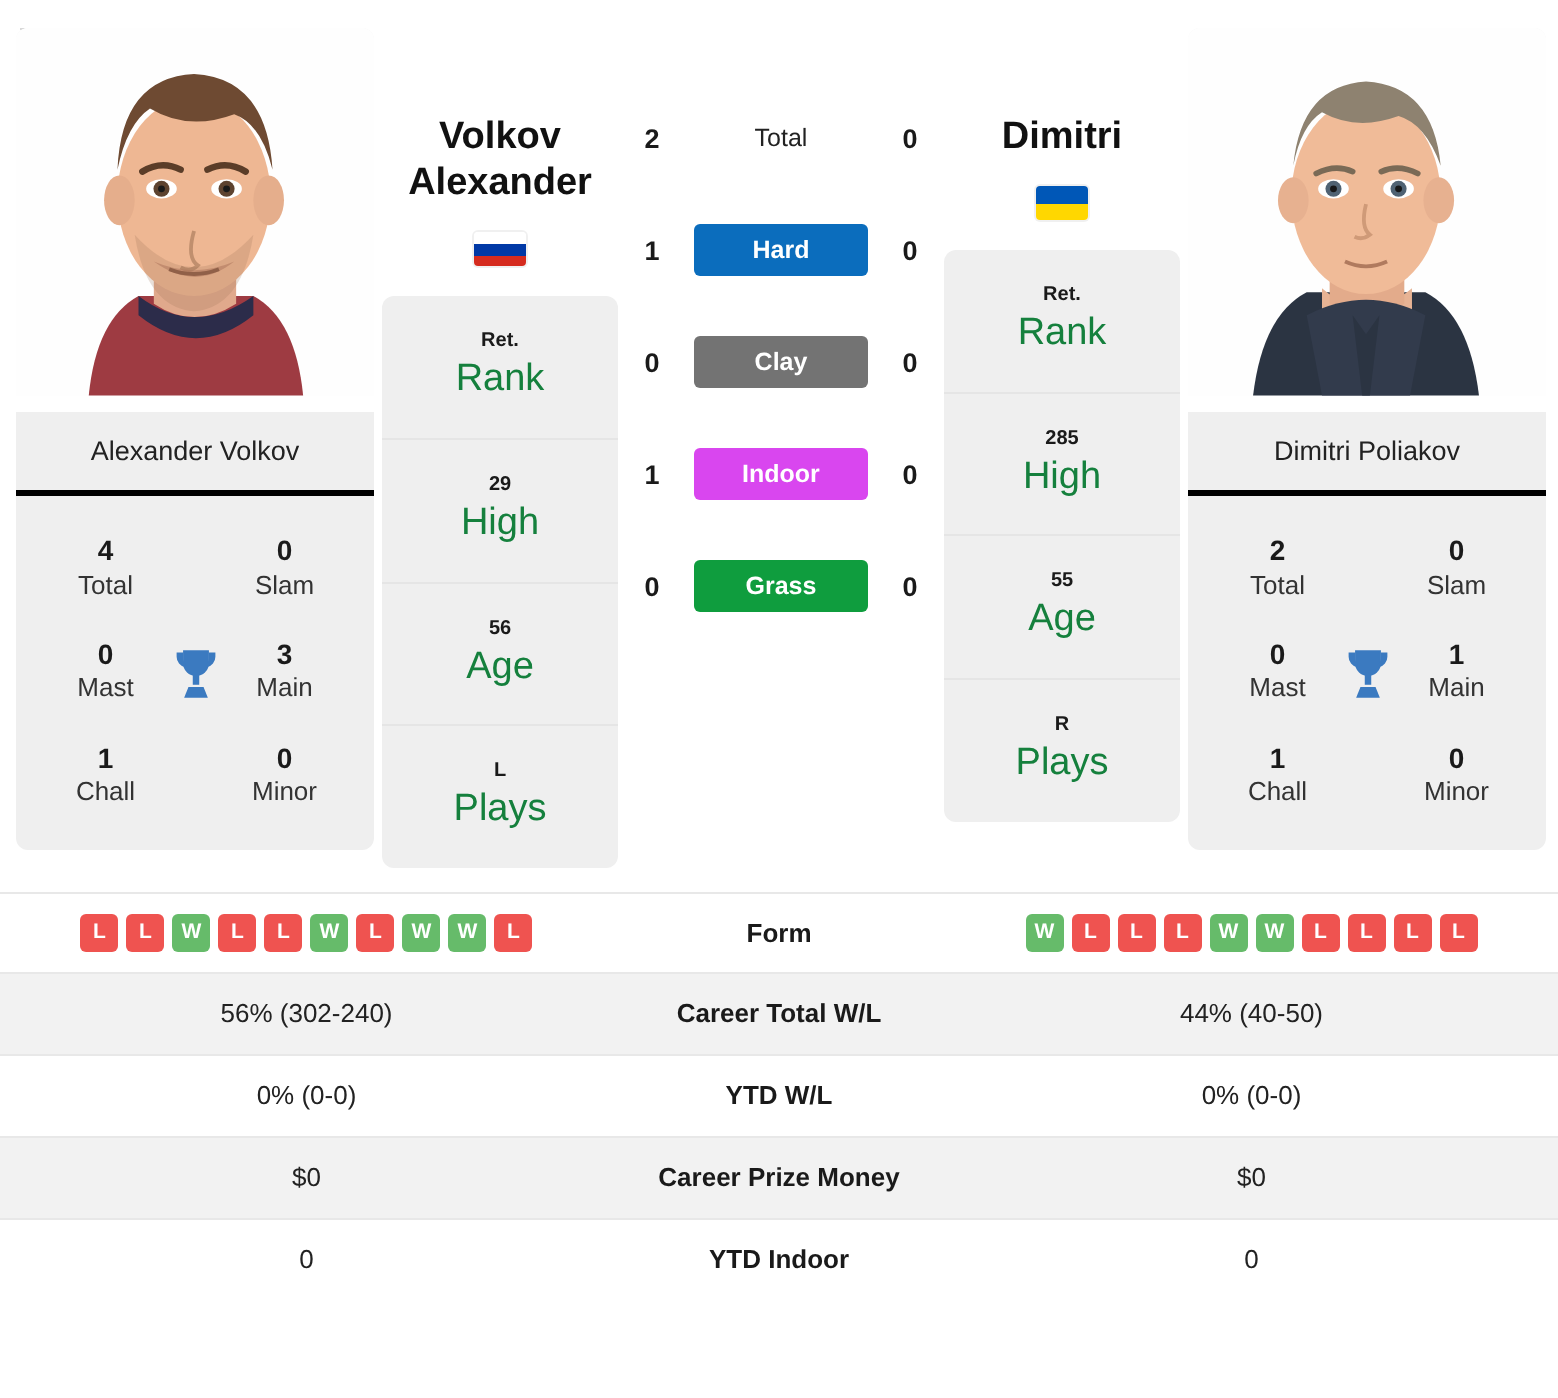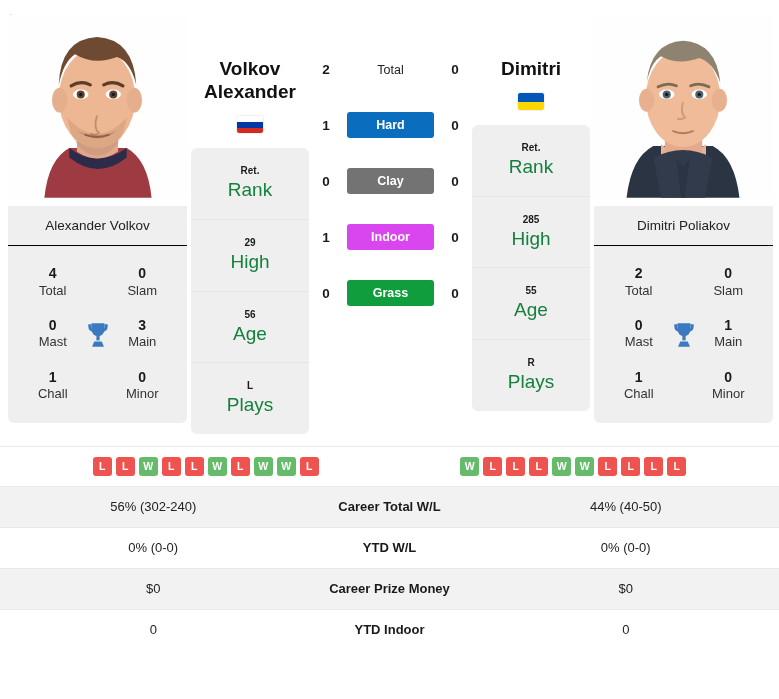--- a/index.html
+++ b/index.html
@@ -42,21 +42,21 @@
     position: relative;
     overflow: hidden;
   }
   .portrait { position: absolute; left: 0; right: 0; bottom: 0; top: 0; }
 
   .pname-bar {
     text-align: center;
     font-size: 13.5px;
     padding: 12px 4px;
     color: #222;
-    border-bottom: 1px solid #000000;
+    border-bottom: 3px solid #000000;
   }
   .titles-grid {
     display: grid;
     grid-template-columns: 1fr 1fr;
     position: relative;
     padding: 10px 0 12px;
   }
   .tcell { text-align: center; padding: 9px 0; }
   .tcell .num { font-size: 14px; font-weight: bold; line-height: 1.25; }
   .tcell .lbl { font-size: 13px; color: #333; line-height: 1.25; }
@@ -380,20 +380,21 @@
           <div class="badge w">W</div>
           <div class="badge l">L</div>
           <div class="badge l">L</div>
           <div class="badge w">W</div>
           <div class="badge l">L</div>
           <div class="badge w">W</div>
           <div class="badge w">W</div>
           <div class="badge l">L</div>
         </div>
       </div>
+    <div class="scenter">Form</div>
     <div class="sright">
         <div class="badges" id="right-form">
           <div class="badge w">W</div>
           <div class="badge l">L</div>
           <div class="badge l">L</div>
           <div class="badge l">L</div>
           <div class="badge w">W</div>
           <div class="badge w">W</div>
           <div class="badge l">L</div>
           <div class="badge l">L</div>

